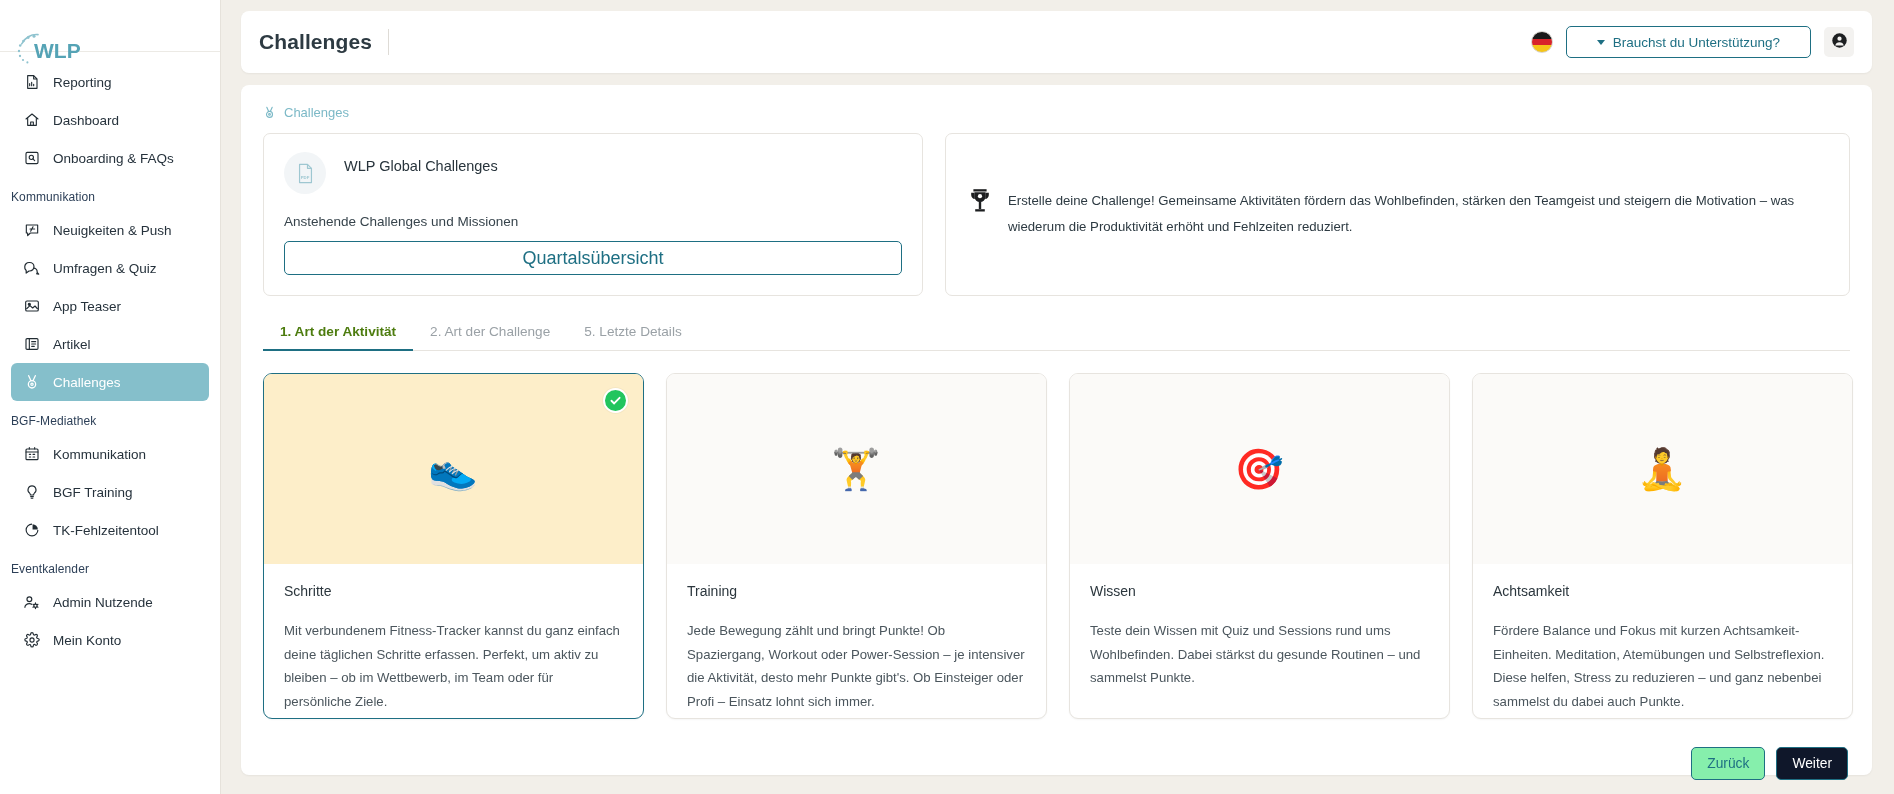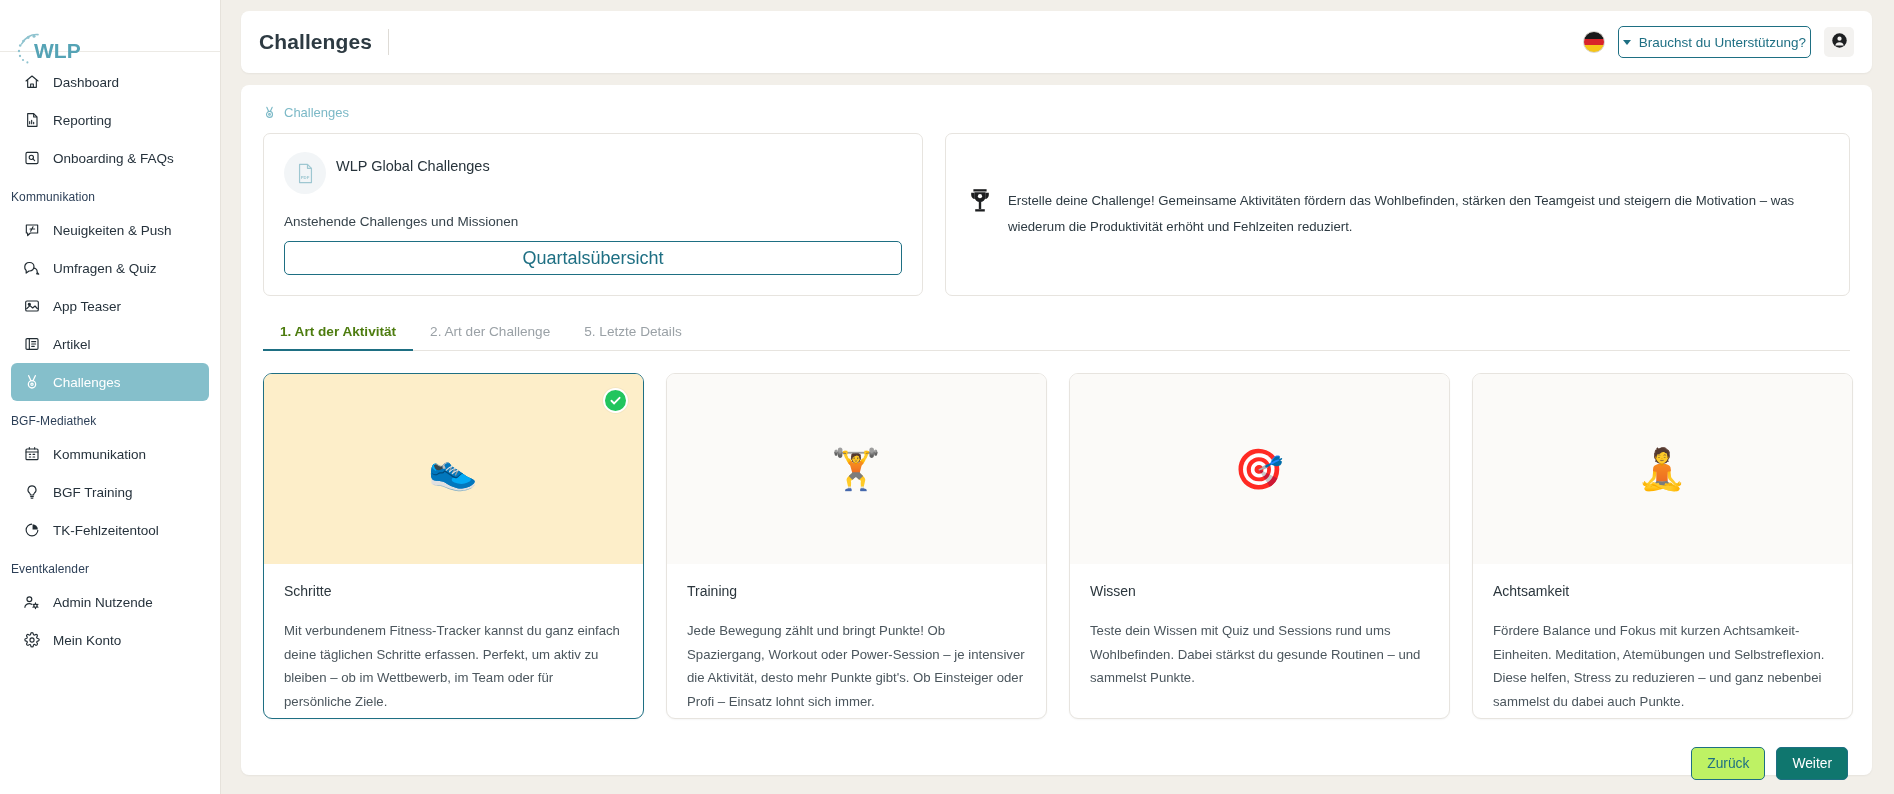--- a/index.html
+++ b/index.html
@@ -88,21 +88,21 @@
     border: 1px solid #d9d5cf;
     flex: 0 0 22px;
   }
   .support-btn {
     display: flex; align-items: center; gap: 8px;
     border: 1px solid #1e6f83;
     color: #1e6f83;
     background: #ffffff;
     border-radius: 5px;
     height: 32px;
-    padding: 0 4px;
+    padding: 0 30px;
     font-size: 13.5px;
     cursor: pointer;
   }
   .caret-down {
     width: 0; height: 0;
     border-left: 4.5px solid transparent;
     border-right: 4.5px solid transparent;
     border-top: 5.5px solid #1e6f83;
   }
   .acct-btn {
@@ -127,21 +127,21 @@
   .row-cards { display: flex; gap: 22px; margin-top: 13px; }
   .info-card {
     border: 1px solid #e7e4df;
     border-radius: 7px;
     background: #fff;
     padding: 18px 20px 20px 20px;
   }
   .card-left { width: 660px; flex: 0 0 660px; }
   .card-right { flex: 1; display: flex; align-items: center; padding-left: 22px; }
 
-  .glob-head { display: flex; align-items: flex-start; gap: 10px; }
+  .glob-head { display: flex; align-items: flex-start; gap: 18px; }
   .pdf-circle {
     width: 42px; height: 42px; border-radius: 50%;
     background: #f2f5f7;
     display: flex; align-items: center; justify-content: center;
     flex: 0 0 42px;
   }
   .glob-title { font-size: 14.5px; color: #27333b; padding-top: 6px; }
   .glob-sub { font-size: 13.5px; color: #37444c; margin-top: 20px; }
   .outline-btn {
     margin-top: 12px;
@@ -228,33 +228,33 @@
     justify-content: flex-end;
     gap: 11px;
     margin-top: 28px;
     padding-right: 2px;
   }
   .btn-back {
     height: 33px;
     min-width: 68px;
     padding: 8px 15px;
     border: 1px solid #1e6f83;
-    background: #bef264;
+    background: #86efac;
     color: #1e6f83;
     border-radius: 5px;
     font-size: 13.8px;
     font-family: "Liberation Sans", sans-serif;
     cursor: pointer;
   }
   .btn-next {
     height: 33px;
     min-width: 68px;
     padding: 0 15px;
     border: 1px solid #1e6f83;
-    background: #0f766e;
+    background: #0f172a;
     color: #ffffff;
     border-radius: 5px;
     font-size: 13.8px;
     font-family: "Liberation Sans", sans-serif;
     cursor: pointer;
   }
 </style>
 </head>
 <body>
 
@@ -278,38 +278,38 @@
           <path d="M24 2.6 A16.5 16.5 0 0 0 7.6 12" stroke="#8fc3cf" stroke-width="1.6" fill="none" stroke-linecap="round"></path>
           <text x="20" y="26" font-family="Liberation Sans, sans-serif" font-size="21" font-weight="bold" fill="#55a3b5">WLP</text>
         </svg>
       </div>
     </div>
 
     <nav class="nav">
 
       <div class="nav-item">
         <span class="nav-ico">
+          <svg width="16" height="16" viewBox="0 0 24 24" fill="none" stroke="#222c33" stroke-width="1.7" stroke-linejoin="round">
+              <path d="M5.5 2.5h9l5 5v14h-14z"></path>
+              <path d="M14.5 2.5v5h5"></path>
+              <path d="M8.5 17.5v-3M11.5 17.5v-5M14.5 17.5v-2" stroke-linecap="round"></path>
+            </svg>
+        </span>
+        <span>Reporting</span>
+      </div>
+
+      <div class="nav-item">
+        <span class="nav-ico">
           <svg width="16" height="16" viewBox="0 0 24 24" fill="none" stroke="#222c33" stroke-width="1.7" stroke-linecap="round" stroke-linejoin="round">
               <path d="M3 10.5 12 3l9 7.5"></path>
               <path d="M5.5 9.6V20h13V9.6"></path>
               <path d="M10 20v-5h4v5"></path>
             </svg>
         </span>
         <span>Dashboard</span>
-      </div>
-
-      <div class="nav-item">
-        <span class="nav-ico">
-          <svg width="16" height="16" viewBox="0 0 24 24" fill="none" stroke="#222c33" stroke-width="1.7" stroke-linejoin="round">
-              <path d="M5.5 2.5h9l5 5v14h-14z"></path>
-              <path d="M14.5 2.5v5h5"></path>
-              <path d="M8.5 17.5v-3M11.5 17.5v-5M14.5 17.5v-2" stroke-linecap="round"></path>
-            </svg>
-        </span>
-        <span>Reporting</span>
       </div>
 
       <div class="nav-item">
         <span class="nav-ico">
           <svg width="16" height="16" viewBox="0 0 24 24" fill="none" stroke="#222c33" stroke-width="1.7" stroke-linejoin="round">
               <rect x="3" y="3.5" width="18" height="17" rx="2"></rect>
               <circle cx="11" cy="11" r="3.2"></circle>
               <path d="M13.4 13.4 16 16" stroke-linecap="round"></path>
             </svg>
         </span>

